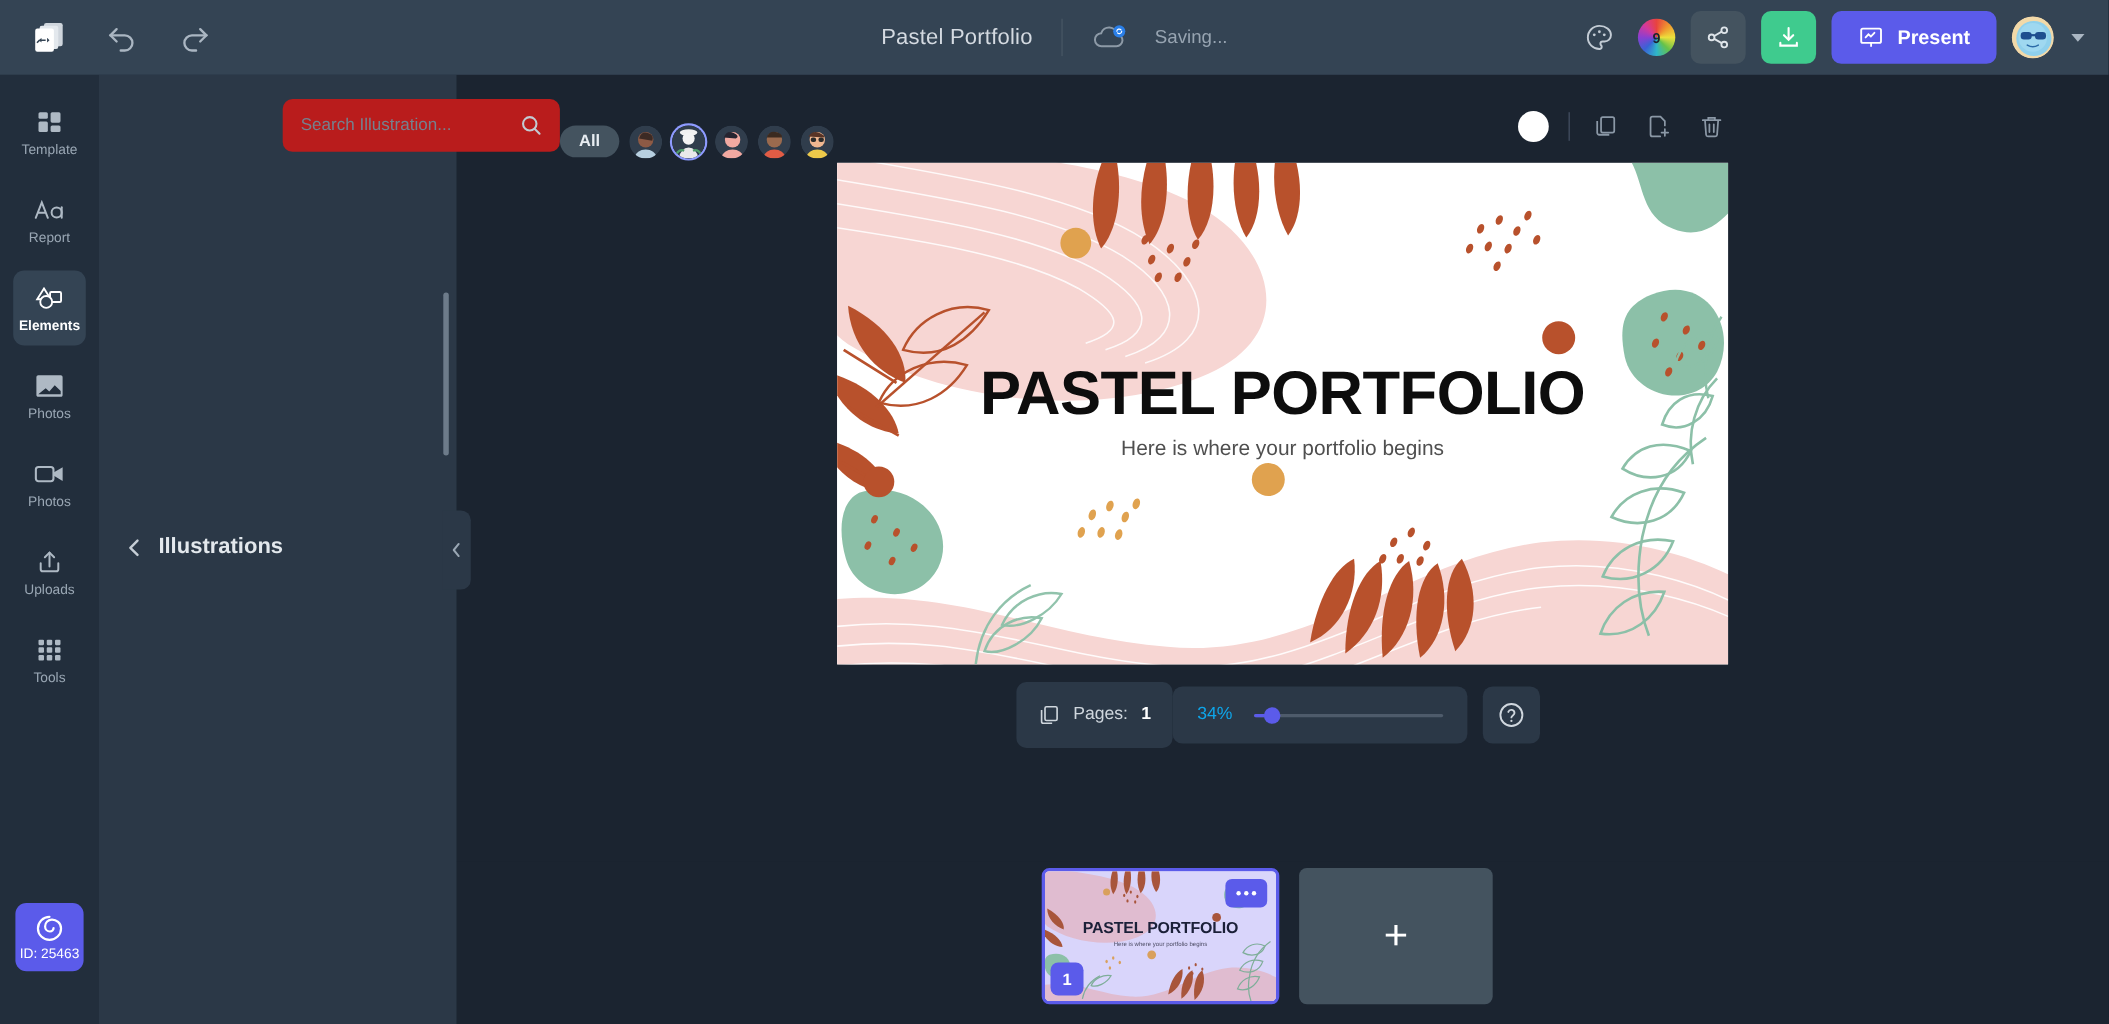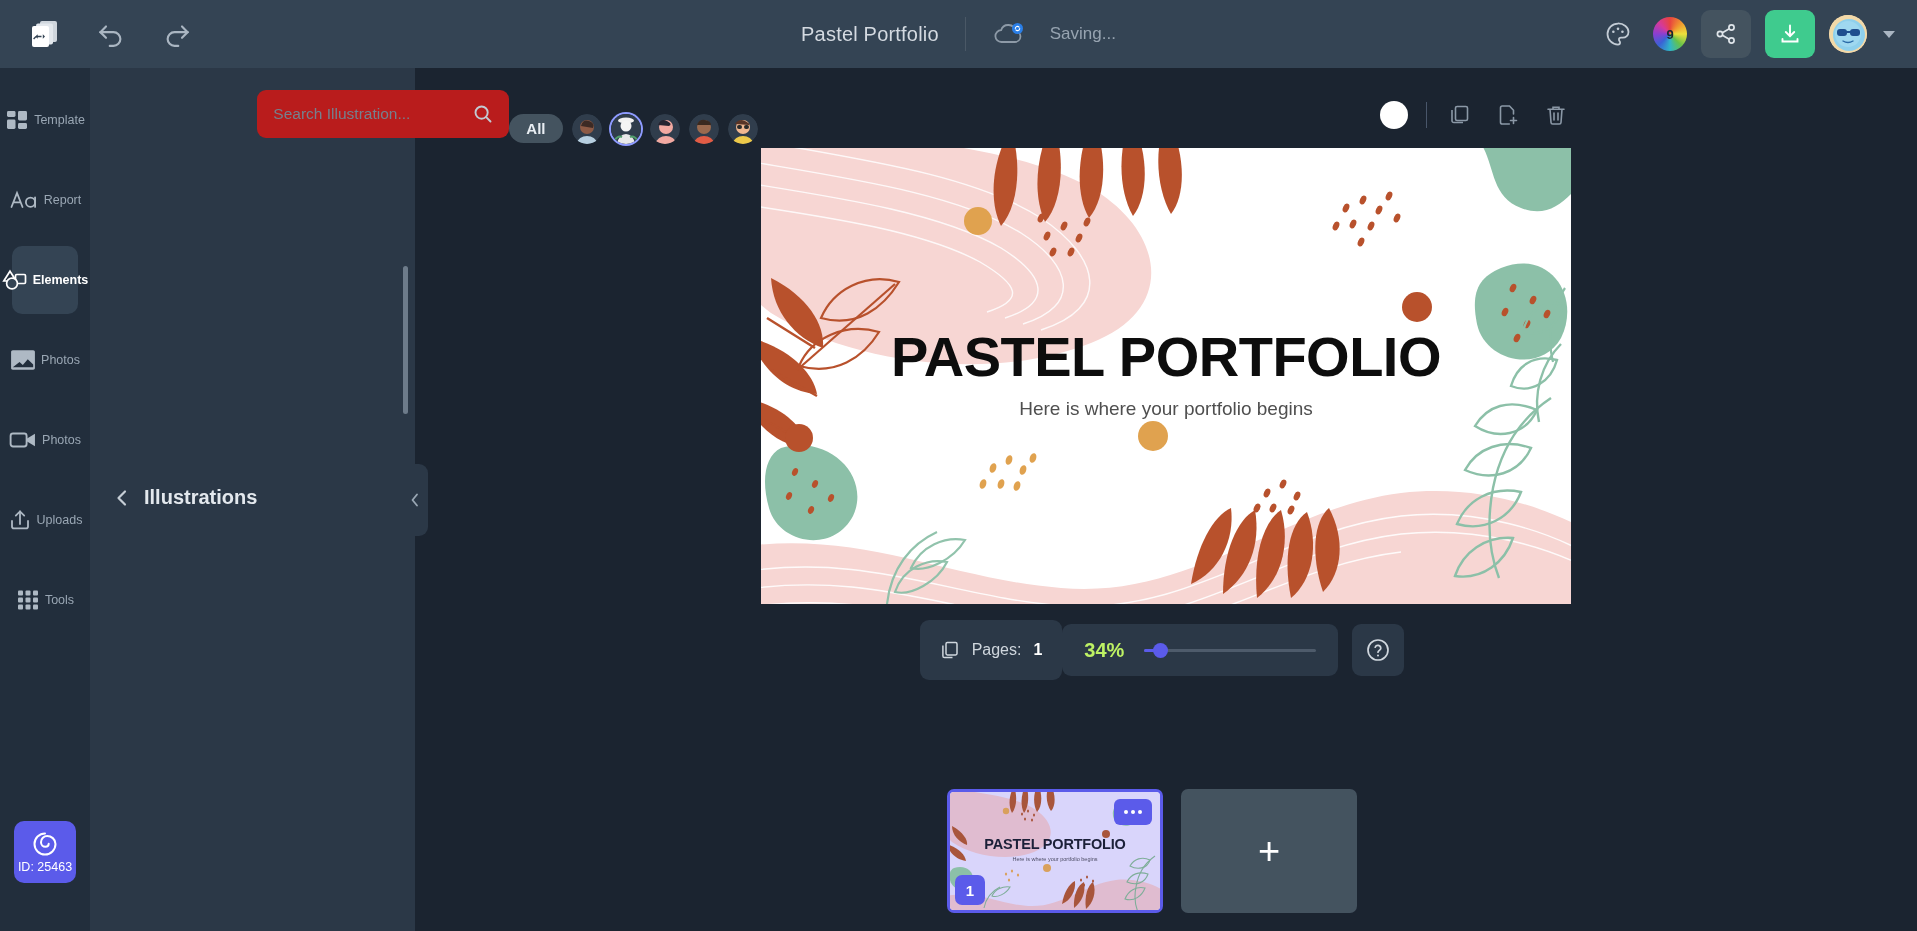--- a/index.html
+++ b/index.html
@@ -48,21 +48,21 @@
             background: #f6d7a8; display:flex; align-items:center; justify-content:center; }
   .caret { width: 0; height: 0; border-left: 6px solid transparent; border-right: 6px solid transparent;
            border-top: 7px solid #aab6c2; cursor: pointer; margin-left: 2px; }
 
   
   .body-row { flex: 1; display: flex; min-height: 0; position: relative; }
 
   
   .rail { width: 90px; background: #222e3c; flex: 0 0 90px; padding-top: 18px;
           display: flex; flex-direction: column; align-items: center; position: relative; }
-  .rail-item { width: 66px; height: 68px; border-radius: 10px; display: flex; flex-direction: row;
+  .rail-item { width: 66px; height: 68px; border-radius: 10px; display: flex; flex-direction: column;
                align-items: center; justify-content: center; gap: 5px; margin-bottom: 12px; cursor: pointer; }
   .rail-item.active { background: #344454; }
   .rail-item .ri-ico { color: #aeb9c4; height: 26px; display: flex; align-items: center; }
   .rail-item.active .ri-ico { color: #fff; }
   .rail-item .ri-label { font-size: 12.5px; color: #9aa7b4; }
   .rail-item.active .ri-label { color: #fff; font-weight: bold; }
   .id-card { width: 62px; height: 62px; border-radius: 10px; background: #5b5bea;
              display: flex; flex-direction: column; align-items: center; justify-content: center;
              gap: 3px; position: absolute; bottom: 48px; cursor: pointer; }
   .id-card .id-txt { color: #fff; font-size: 12.5px; font-weight: 500; }
@@ -113,21 +113,21 @@
                font-size: 19px; color: #4f4f4f; z-index: 6; }
 
   
   .ctrl-row { height: 92px; display: flex; align-items: center; padding: 0 0 0 18px; flex: 0 0 92px; }
   .pages-chip { background: #2b3847; border-radius: 9px; height: 60px; display: flex; align-items: center;
                 gap: 12px; padding: 0 20px; color: #cfd6dd; font-size: 16px; cursor: pointer; }
   .pages-chip b { color: #fff; }
   .ctrl-right { margin-left: auto; display: flex; align-items: center; gap: 14px; padding-right: 26px; }
   .zoom-chip { background: #2b3847; border-radius: 9px; height: 52px; display: flex; align-items: center;
                gap: 20px; padding: 0 22px; }
-  .zoom-val { color: #bef264; font-size: 20px; font-weight: bold; }
+  .zoom-val { color: #0ea5e9; font-size: 16px; font-weight: normal; }
   .zoom-track { width: 172px; height: 3px; background: #4e5b6b; border-radius: 2px; position: relative; cursor: pointer; }
   .zoom-fill { position: absolute; left: 0; top: 0; height: 3px; width: 14px; background: #5b5bea; border-radius: 2px; }
   .zoom-knob { position: absolute; left: 9px; top: -6px; width: 15px; height: 15px; border-radius: 50%;
                background: #5b5bea; cursor: pointer; }
   .help-btn { width: 52px; height: 52px; border-radius: 9px; background: #2b3847; display: flex;
               align-items: center; justify-content: center; color: #d0d7de; cursor: pointer; }
   .report-btn { height: 52px; border-radius: 9px; background: #2b3847; display: flex; align-items: center;
                 gap: 12px; padding: 0 22px; color: #e3e8ed; font-size: 16.5px; font-weight: bold; cursor: pointer; }
 
   
@@ -214,20 +214,28 @@
             <circle cx="17.5" cy="18.5" r="2.6"></circle>
           <path d="M8.4 10.7l6.8-3.9M8.4 13.3l6.8 3.9"></path>
         </svg>
       </div>
       <div class="dl-btn">
         <svg width="24" height="24" viewBox="0 0 24 24" fill="none" stroke="#fff" stroke-width="1.9" stroke-linecap="round">
           <path d="M12 3.5v10"></path>
             <path d="M7.8 10l4.2 4.2 4.2-4.2"></path>
             <path d="M4.5 17v2.5h15V17"></path>
         </svg>
+      </div>
+      <div class="present-btn">
+        <svg width="24" height="24" viewBox="0 0 24 24" fill="none" stroke="#fff" stroke-width="1.7">
+          <rect x="3" y="4" width="18" height="13" rx="1.5"></rect>
+            <path d="M12 17v3.5"></path>
+          <path d="M7 12l2.6-2.8 2.2 2 3.2-3.4" stroke-linecap="round"></path>
+        </svg>
+        <span>Present</span>
       </div>
       <div class="avatar">
         <svg width="38" height="38" viewBox="0 0 38 38">
           <circle cx="19" cy="19" r="19" fill="#f2d9a8"></circle>
           <circle cx="20" cy="20" r="16" fill="#8fd0ec"></circle>
           <path d="M6 19a13 13 0 0 0 26 0 13 13 0 0 0-26 0z" fill="#9fd8f0"></path>
           <rect x="8" y="14" width="10" height="7" rx="3" fill="#1f4f8f"></rect>
           <rect x="21" y="14" width="10" height="7" rx="3" fill="#1f4f8f"></rect>
           <rect x="17" y="16" width="5" height="2" fill="#1f4f8f"></rect>
           <path d="M14 26q5 3 10 0" stroke="#2b6ba8" stroke-width="1.4" fill="none" stroke-linecap="round"></path>

